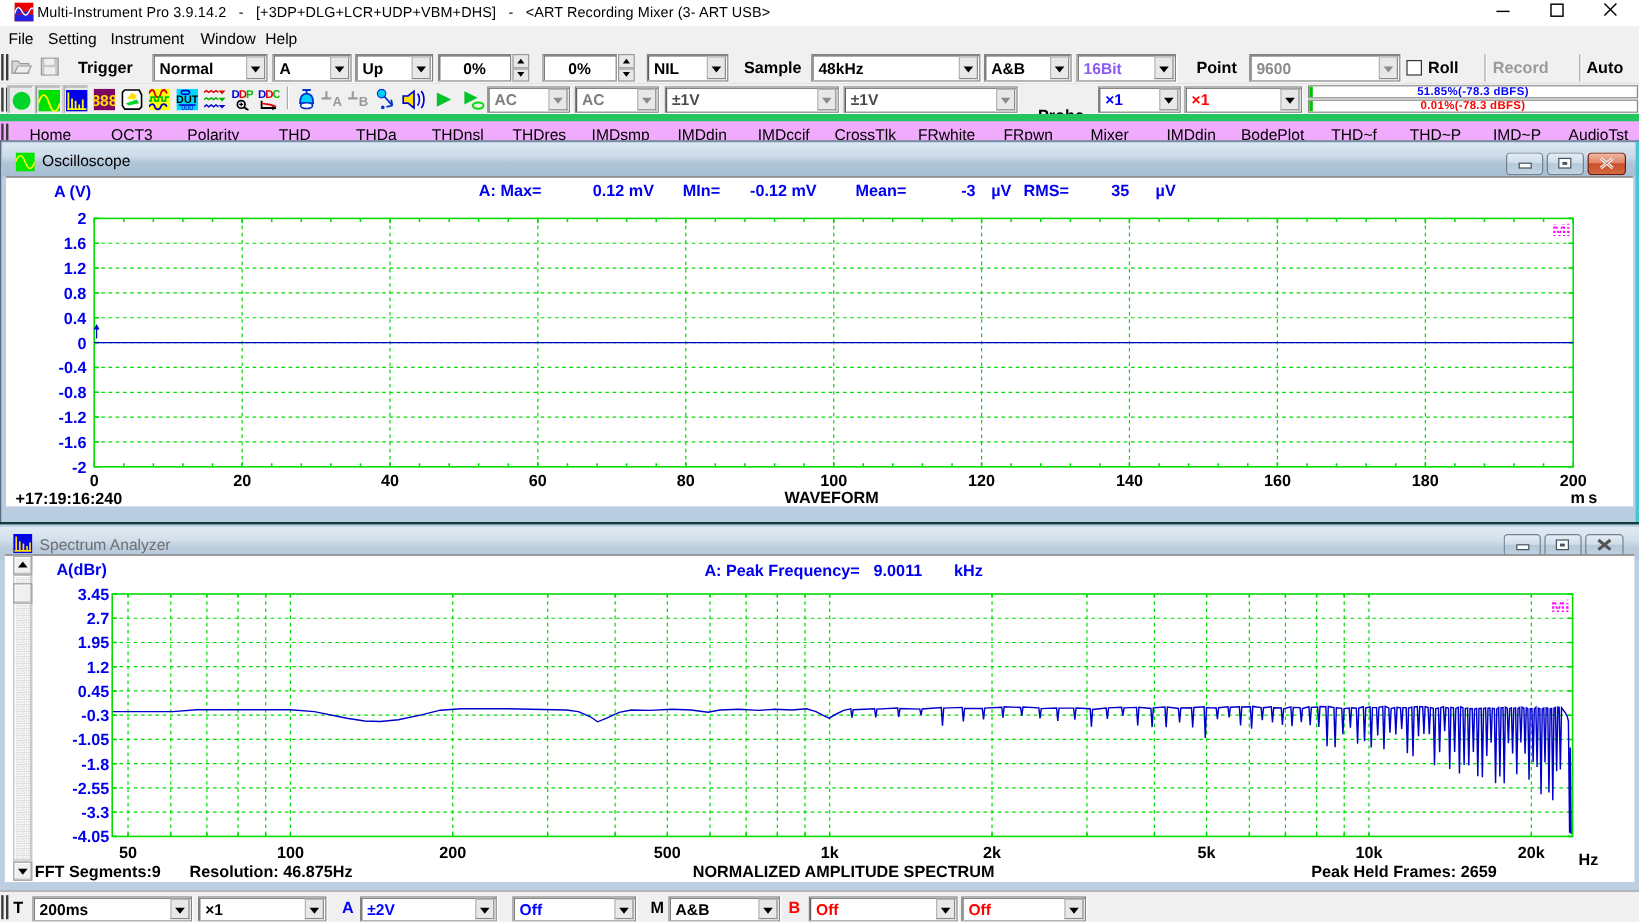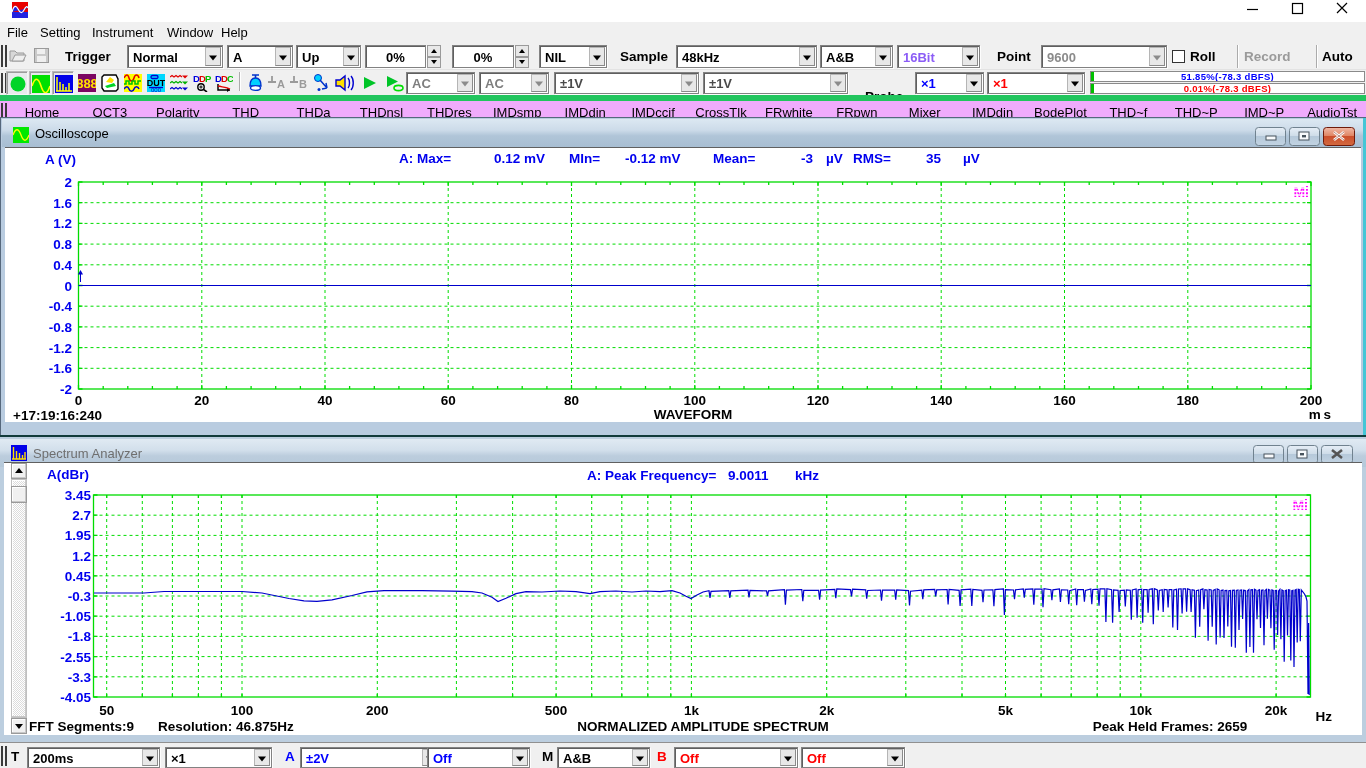--- a/index.html
+++ b/index.html
@@ -45,20 +45,21 @@
 #bottombar {position:absolute;left:0;top:742px;width:1366px;height:26px;background:#f0f0f0;border-top:1px solid #909090}
 .sbtn {position:absolute;left:11px;width:16px;background:#f0f0f0;border:1px solid #9a9a9a;box-shadow:inset -1px -1px 0 #c8c8c8, inset 1px 1px 0 #fff}
 </style></head><body>
 <div id="titlebar">
 <svg style="position:absolute;left:12px;top:2px" width="16" height="16" viewBox="0 0 16 16">
       <rect width="16" height="16" fill="#e80000"></rect>
       <path d="M0 10C2 3 4 3 6 7s4 5 6 1 3-4 4-2" fill="#2222e0" stroke="#1a1ad0"></path>
       <path d="M0 10h16v6H0z" fill="#2222e0"></path>
       <path d="M0 10C2 3 4 3 6 7s4 5 6 1 3-4 4-2" fill="none" stroke="#fff" stroke-width="1.2"></path>
     </svg>
+<span class="t">Multi-Instrument Pro 3.9.14.2&nbsp;&nbsp;&nbsp;-&nbsp;&nbsp;&nbsp;[+3DP+DLG+LCR+UDP+VBM+DHS]&nbsp;&nbsp;&nbsp;-&nbsp;&nbsp;&nbsp;&lt;ART Recording Mixer (3- ART USB&gt;</span>
 <svg style="position:absolute;left:1240px;top:0" width="126" height="20" viewBox="0 0 126 20">
 <path d="M7 9.5h11" stroke="#000" stroke-width="1.2"></path>
 <rect x="52.5" y="3.5" width="10" height="10" fill="none" stroke="#000" stroke-width="1.2"></rect>
 <path d="M97 3l10 10M107 3L97 13" stroke="#000" stroke-width="1.2"></path>
 </svg>
 </div>
 <div id="menubar">
 <span style="left:7px">File</span>
     <span style="left:40px">Setting</span>
     <span style="left:92px">Instrument</span>
@@ -535,21 +536,21 @@
         <span class="tri" style="border-top-color:#000"></span>
       </div>
     </div>
     <div class="cb" style="left:165px;top:4px;width:107px;height:21px">
 <span class="cbt" style="left:5px;color:#000">×1</span>
 <div class="cba" style="width:16px">
         <span class="tri" style="border-top-color:#000"></span>
       </div>
     </div>
     <span class="bl2 blue" style="left:285px;top:6px">A</span>
-    <div class="cb" style="left:300px;top:4px;width:140px;height:21px">
+    <div class="cb" style="left:300px;top:4px;width:114px;height:21px">
 <span class="cbt" style="left:5px;color:#0000ff">±2V</span>
 <div class="cba" style="width:16px">
         <span class="tri" style="border-top-color:#000"></span>
       </div>
     </div>
     <div class="cb" style="left:427px;top:4px;width:103px;height:21px">
 <span class="cbt" style="left:5px;color:#0000ff">Off</span>
 <div class="cba" style="width:16px">
         <span class="tri" style="border-top-color:#000"></span>
       </div>

